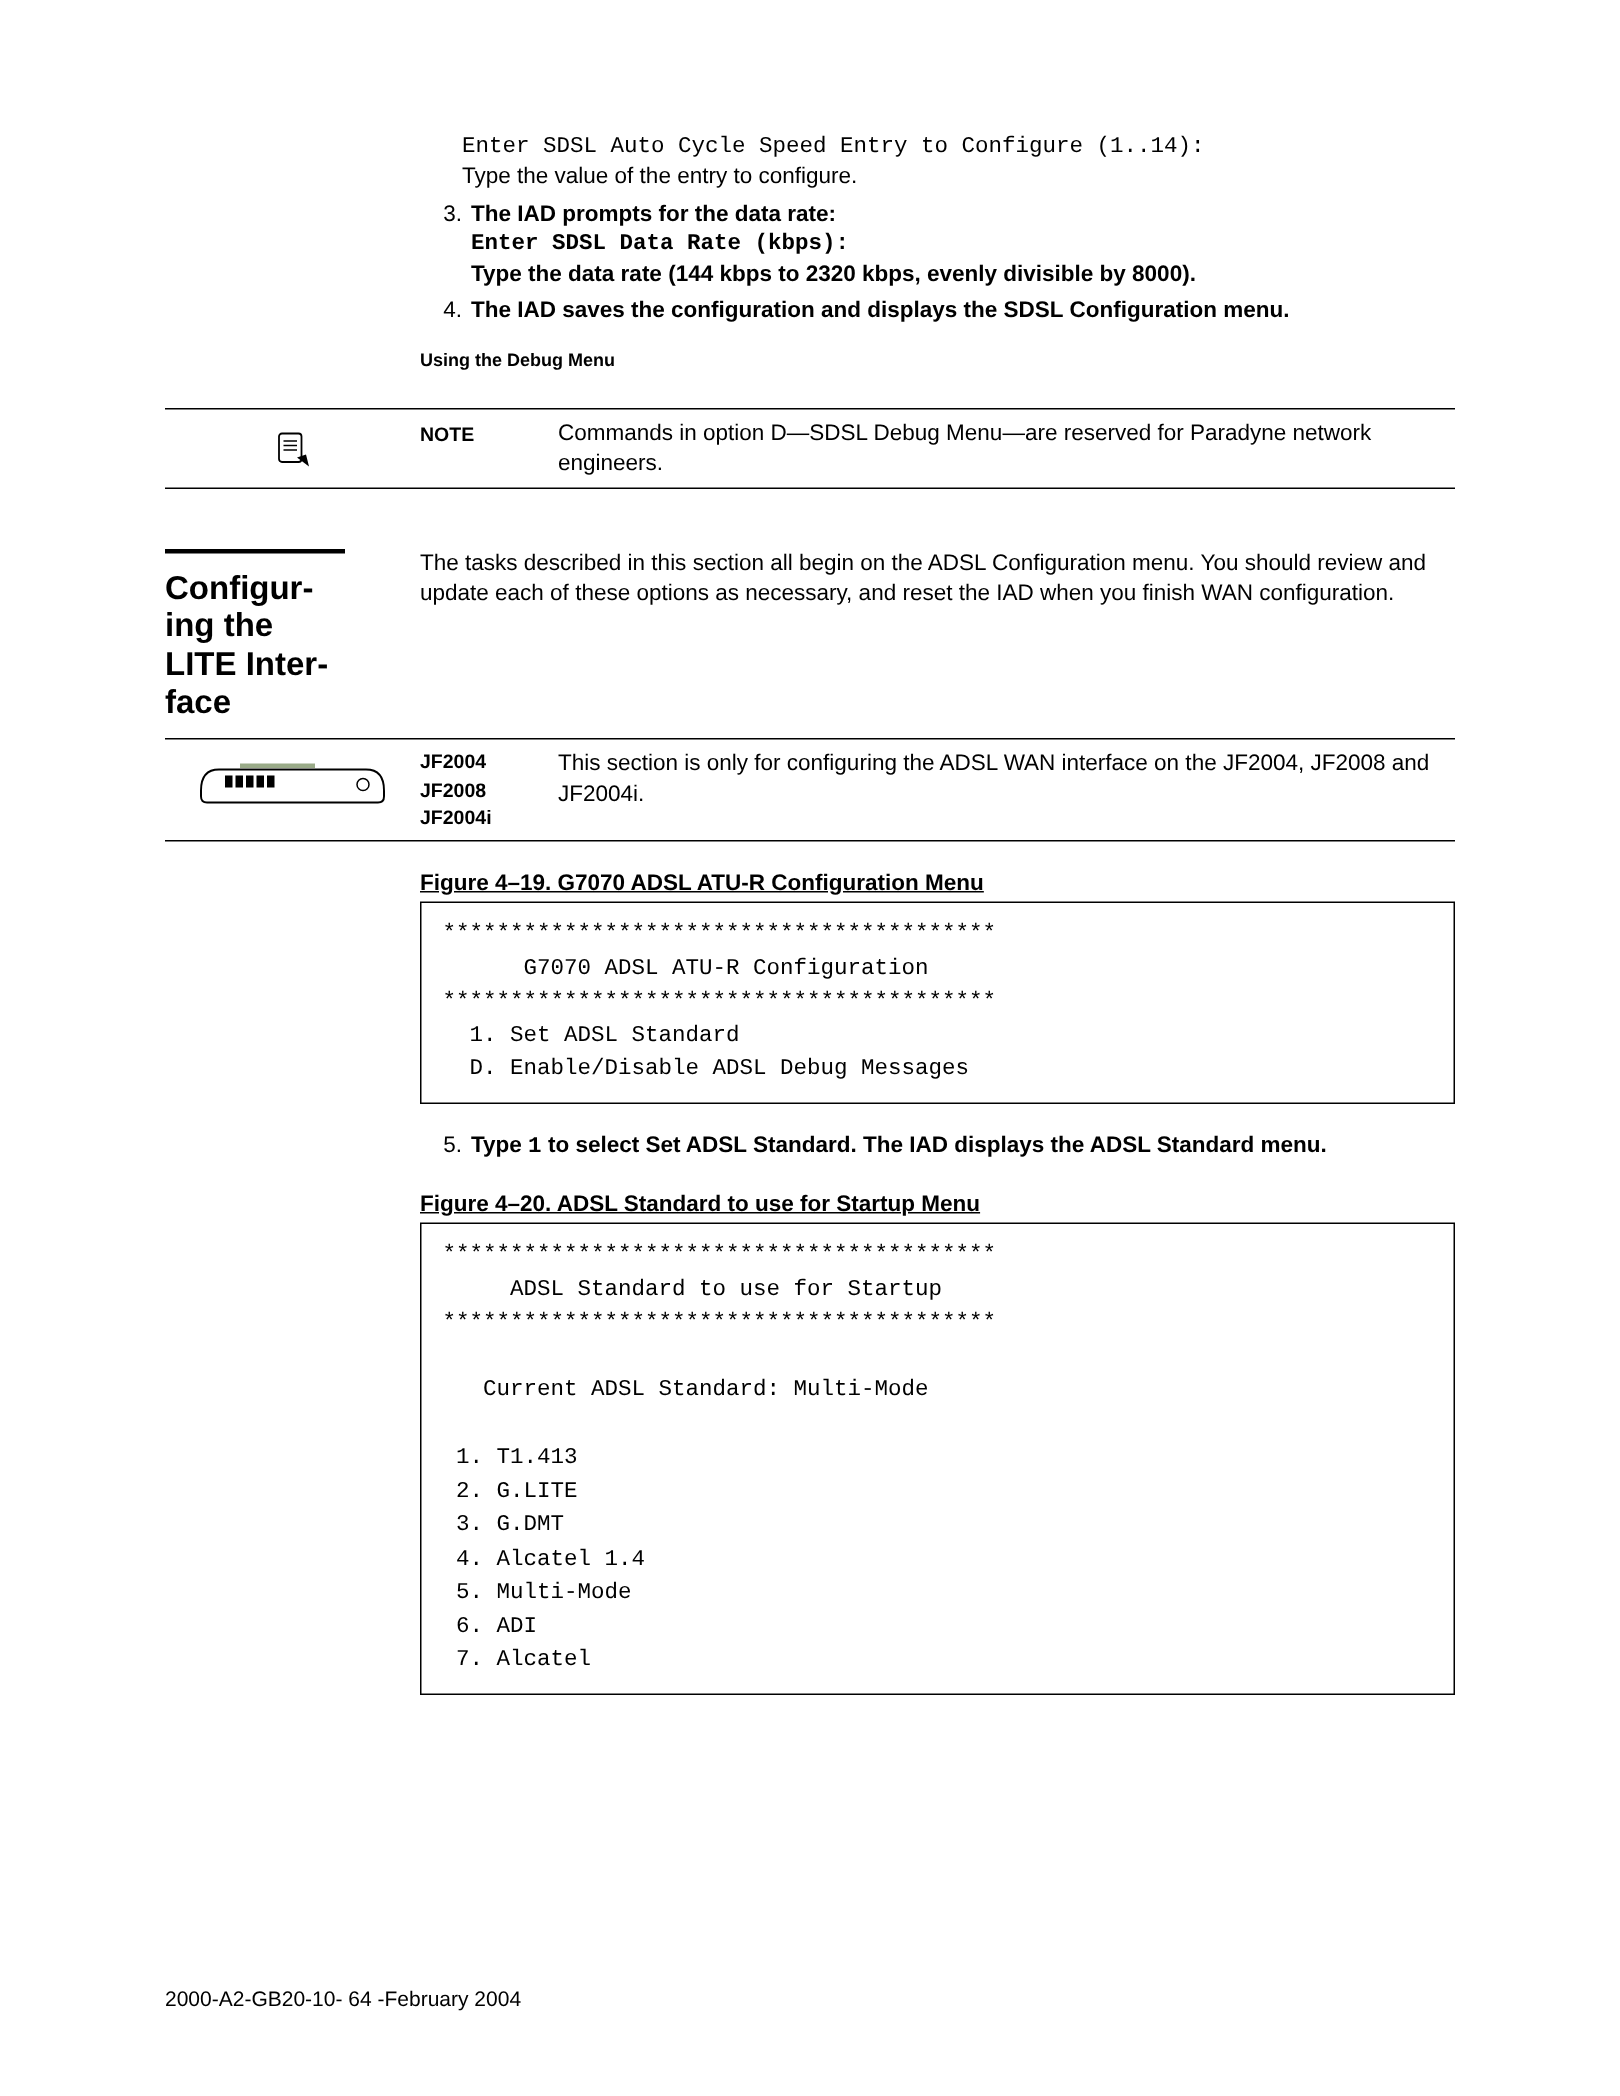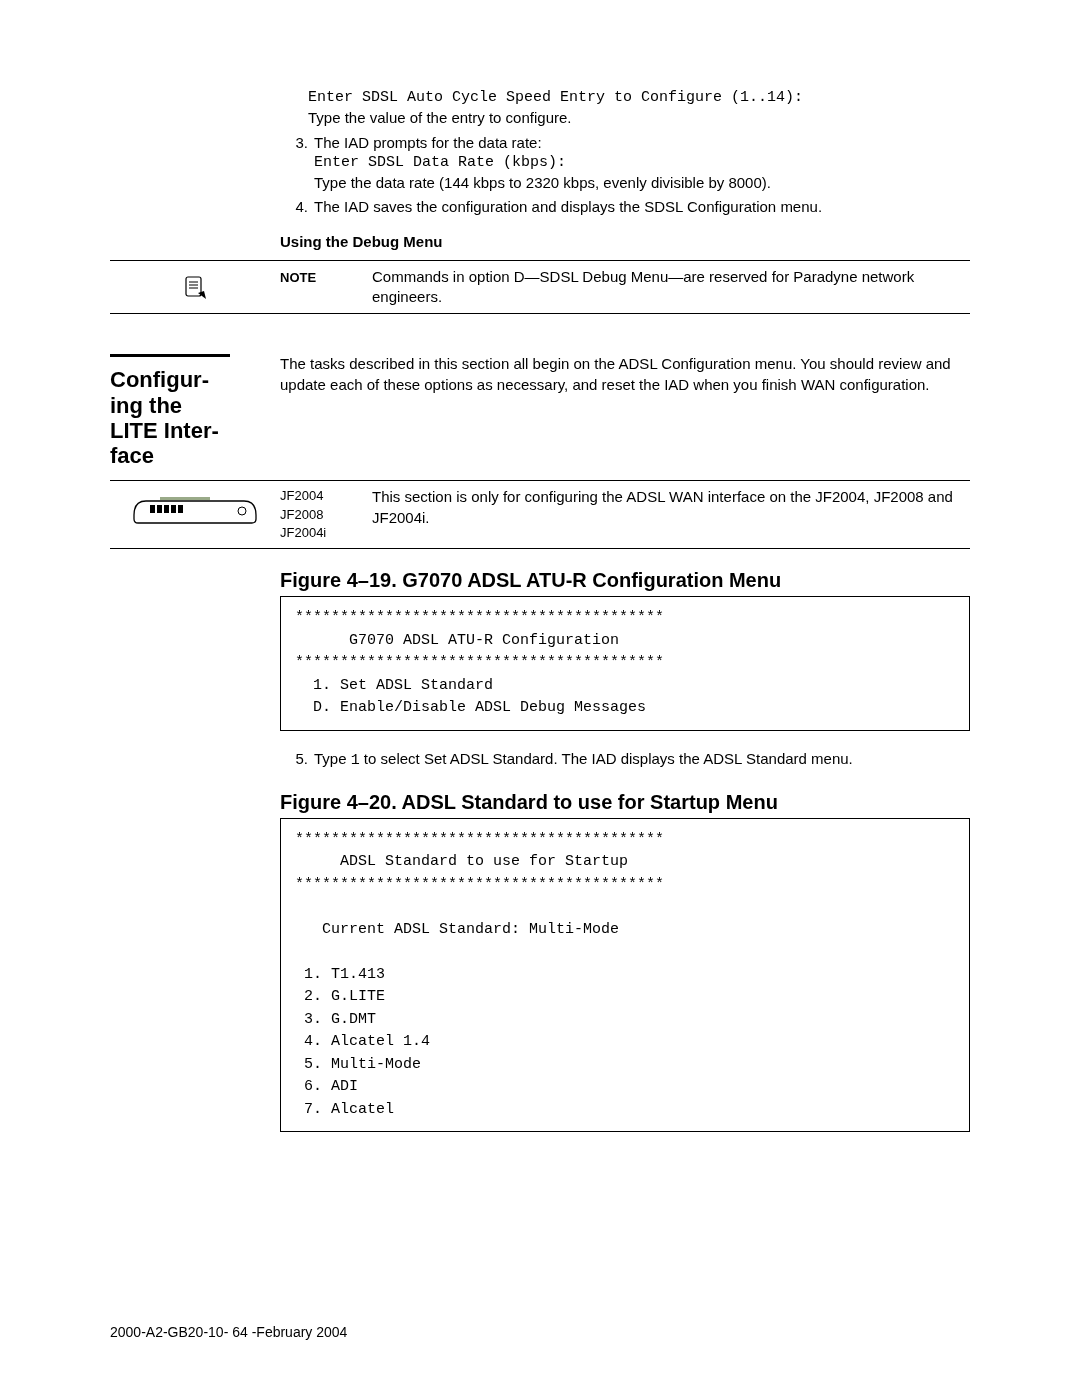--- a/index.html
+++ b/index.html
@@ -35,27 +35,27 @@
   .indent-num {
     display: flex;
     margin-top: 4px;
   }
   .indent-num .num {
     width: 28px;
     flex-shrink: 0;
     text-align: right;
     padding-right: 6px;
   }
-  .indent-num .txt { flex:1; }
+  .indent-num .txt { flex:1;font-weight:bold; }
   .sub-indent { padding-left: 28px; }
   .section-sub {
     font-weight: bold;
     margin-top: 14px;
-    margin-bottom: 4px;
-    font-size: 15px;
+    margin-bottom: 20px;
+    font-size: 12px;
   }
   .note-block {
     border-top: 1px solid #000;
     border-bottom: 1px solid #000;
     padding: 6px 0;
     margin-top: 4px;
     display: flex;
     align-items: flex-end;
   }
   .note-left {
@@ -95,30 +95,31 @@
     align-items:flex-start;
     justify-content:center;
     padding-top:4px;
   }
   .device-illus {
     width: 130px;
   }
   .model-mid {
     width: 92px;
     flex-shrink:0;
-    font-weight: normal;
+    font-weight: bold;
     font-size: 13px;
     line-height:1.4;
   }
   .model-text { flex:1; }
   .fig-caption {
     font-weight: bold;
-    font-size: 20px;
+    font-size: 15px;
     margin-top: 18px;
     margin-bottom: 2px;
+    text-decoration: underline;
   }
   .terminal {
     border: 1px solid #000;
     padding: 10px 14px;
     font-family: "Courier New", monospace;
     font-size: 15px;
     white-space: pre;
     line-height: 1.5;
   }
   .footer {

